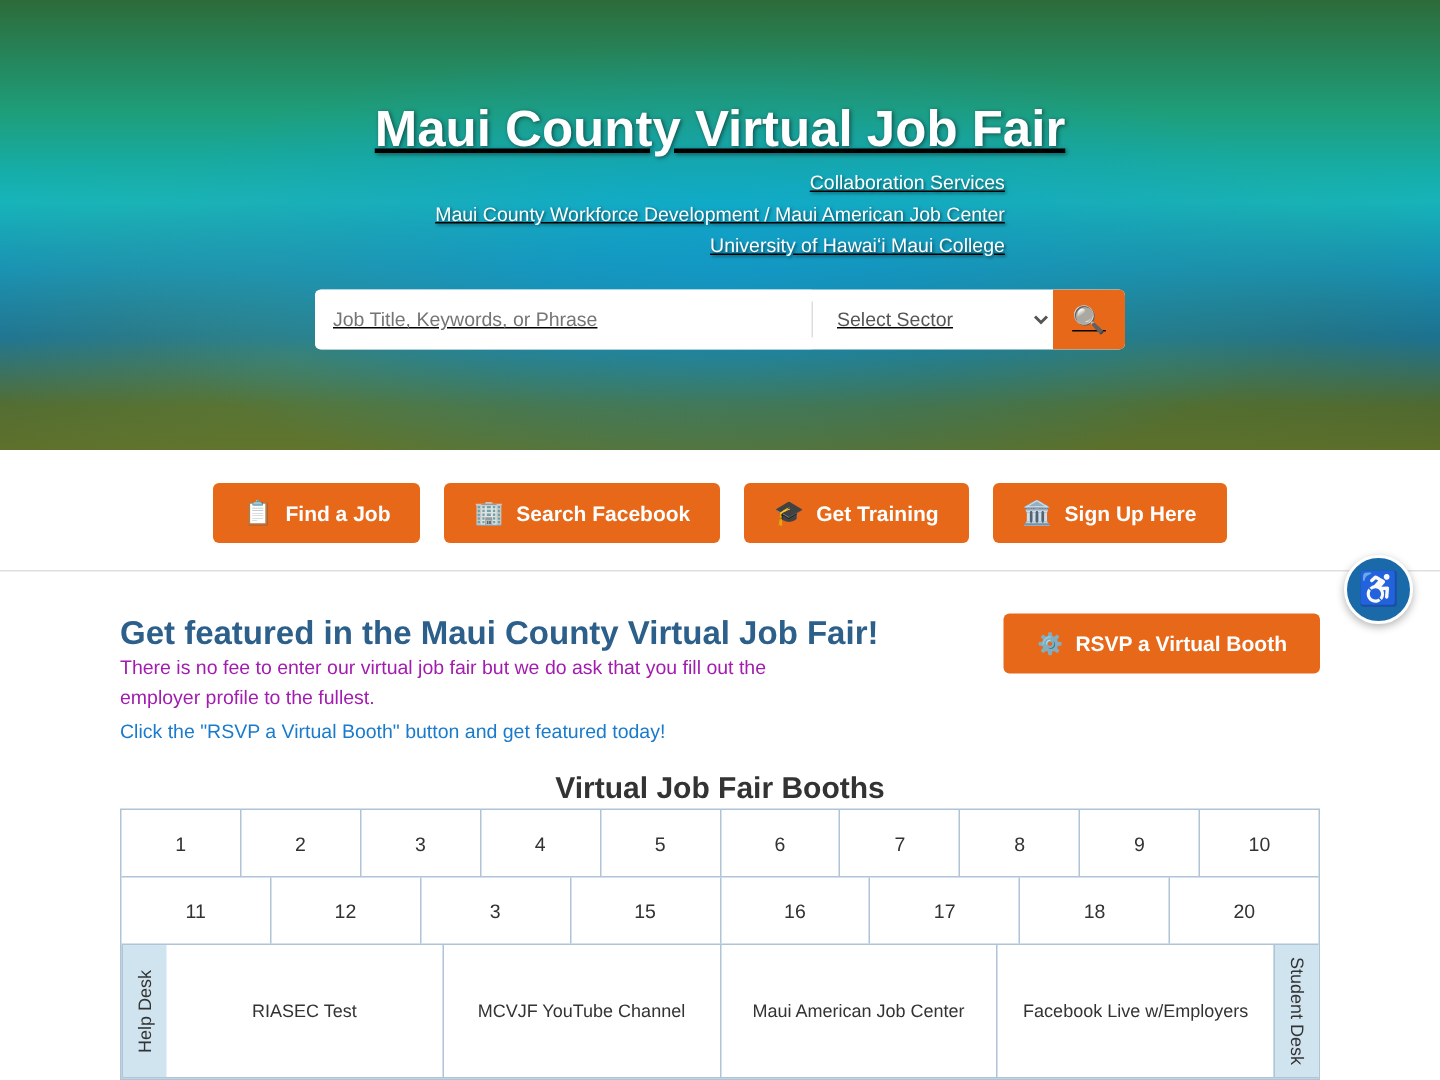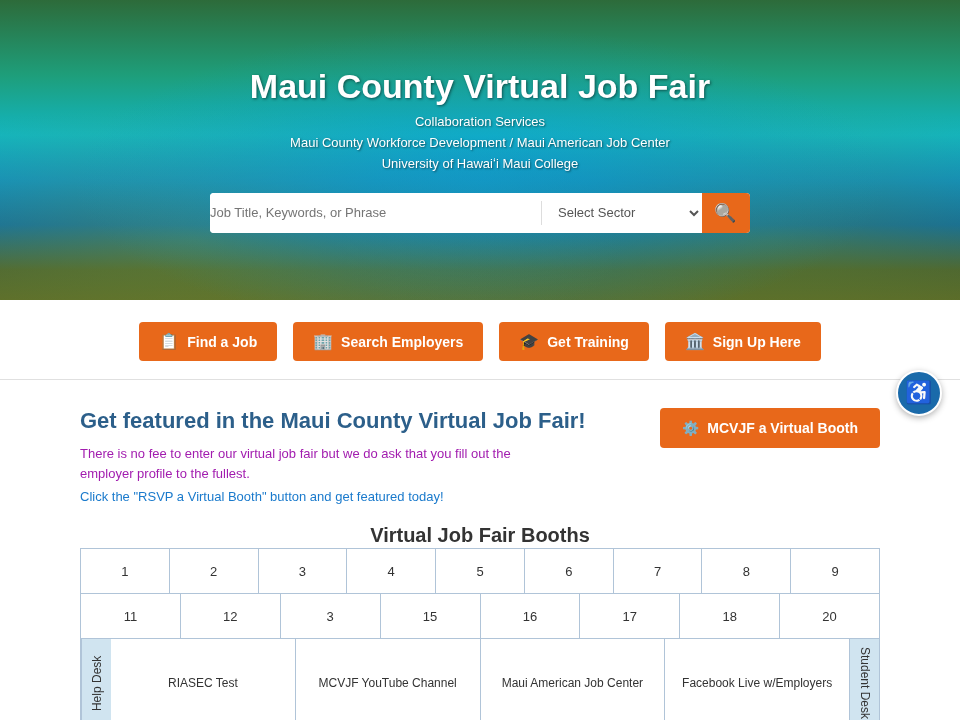--- a/index.html
+++ b/index.html
@@ -9,20 +9,21 @@
     .hero {
       position: relative;
       width: 100%;
       height: 300px;
       background: linear-gradient(180deg, #2a6e3f 0%, #1a8c6e 20%, #1ab5a0 40%, #0e9cd0 60%, #0a7ab8 80%, #4a6e3a 100%);
       overflow: hidden;
       display: flex;
       flex-direction: column;
       align-items: center;
       justify-content: center;
+      text-decoration: underline;
     }
     .hero-bg {
       position: absolute;
       top: 0; left: 0; right: 0; bottom: 0;
       background:
         radial-gradient(ellipse at 50% 60%, rgba(14,156,208,0.6) 0%, transparent 60%),
         radial-gradient(ellipse at 20% 80%, rgba(120,160,60,0.4) 0%, transparent 40%),
         radial-gradient(ellipse at 80% 80%, rgba(100,140,50,0.4) 0%, transparent 40%),
         linear-gradient(180deg, #2d6b3a 0%, #1e9e7a 25%, #12b5c0 45%, #0a90c8 60%, #086aaa 75%, #4a6030 90%, #5a6828 100%);
     }
@@ -34,41 +35,41 @@
       font-weight: bold;
       text-shadow: 1px 1px 3px rgba(0,0,0,0.5);
       text-align: center;
       margin-bottom: 6px;
     }
     .hero-subtitle {
       position: relative;
       z-index: 2;
       color: #fff;
       font-size: 13px;
-      text-align: center;
+      text-align: right;
       text-shadow: 1px 1px 2px rgba(0,0,0,0.5);
       line-height: 1.6;
     }
     .search-bar {
       position: relative;
       z-index: 2;
       display: flex;
       align-items: center;
       background: #fff;
       border-radius: 4px;
       overflow: hidden;
       width: 540px;
       margin-top: 18px;
       height: 40px;
     }
     .search-bar input[type="text"] {
       flex: 1;
       border: none;
       outline: none;
-      padding: 0 0;
+      padding: 0 12px;
       font-size: 13px;
       color: #555;
       height: 100%;
     }
     .search-bar .divider {
       width: 1px;
       height: 24px;
       background: #ddd;
     }
     .search-bar select {
@@ -122,21 +123,20 @@
     
     .featured-section {
       display: flex;
       align-items: flex-start;
       justify-content: space-between;
       padding: 28px 80px 20px;
     }
     .featured-text h2 {
       color: #2c5f8a;
       font-size: 22px;
-      margin-bottom: 10px;
     }
     .featured-text p {
       font-size: 13px;
       color: #a21caf;
       max-width: 440px;
       line-height: 1.5;
     }
     .featured-text a {
       color: #1a7acc;
       font-size: 13px;
@@ -292,58 +292,59 @@
   </div>
 </div>
 
 <div class="action-bar">
   <button class="action-btn">
     <span class="btn-icon">📋</span>
     <span>Find a Job</span>
   </button>
   <button class="action-btn">
     <span class="btn-icon">🏢</span>
-    <span>Search Employers</span>
+    <span>Search Facebook</span>
   </button>
   <button class="action-btn">
     <span class="btn-icon">🎓</span>
     <span>Get Training</span>
   </button>
   <button class="action-btn">
     <span class="btn-icon">🏛️</span>
     <span>Sign Up Here</span>
   </button>
 </div>
 
 <div class="featured-section">
   <div class="featured-text">
     <h2>Get featured in the Maui County Virtual Job Fair!</h2>
     <p>There is no fee to enter our virtual job fair but we do ask that you fill out the employer profile to the fullest.</p>
     <a href="#">Click the "RSVP a Virtual Booth" button and get featured today!</a>
   </div>
   <button class="rsvp-btn">
     <span>⚙️</span>
-    <span>MCVJF a Virtual Booth</span>
+    <span>RSVP a Virtual Booth</span>
   </button>
 </div>
 
 <div class="booths-section">
   <h3 class="booths-title">Virtual Job Fair Booths</h3>
   <div class="booths-grid">
 
     <div class="booth-row">
       <div class="booth-cell">1</div>
       <div class="booth-cell">2</div>
       <div class="booth-cell">3</div>
       <div class="booth-cell">4</div>
       <div class="booth-cell">5</div>
       <div class="booth-cell">6</div>
       <div class="booth-cell">7</div>
       <div class="booth-cell">8</div>
       <div class="booth-cell">9</div>
+      <div class="booth-cell">10</div>
     </div>
 
     <div class="booth-row">
       <div class="booth-cell">11</div>
       <div class="booth-cell">12</div>
       <div class="booth-cell">3</div>
       <div class="booth-cell">15</div>
       <div class="booth-cell">16</div>
       <div class="booth-cell">17</div>
       <div class="booth-cell">18</div>

